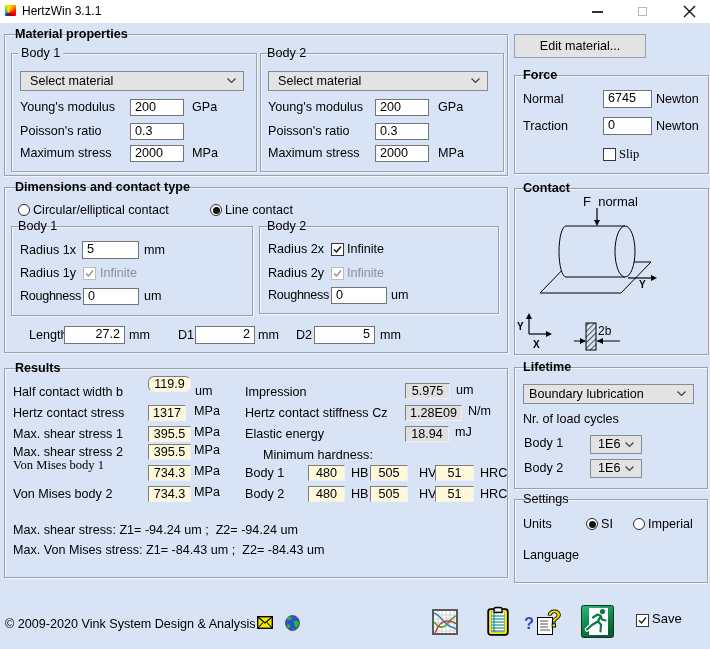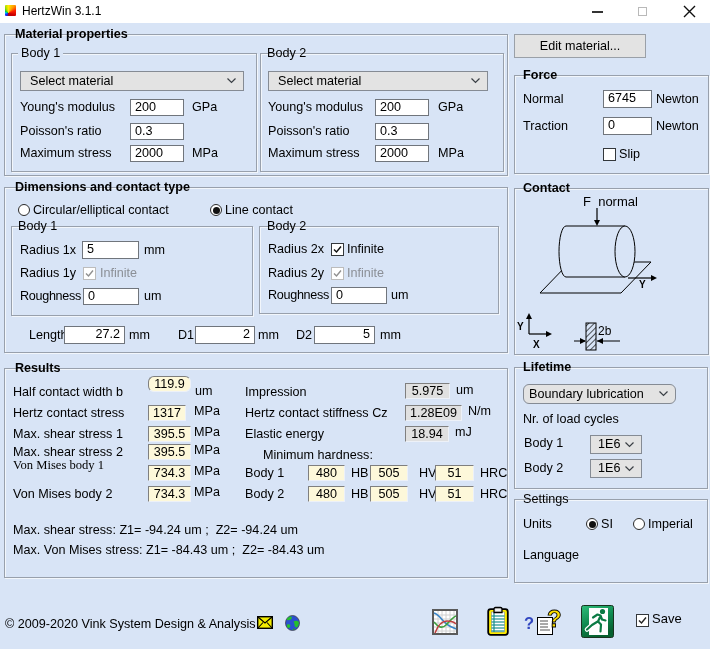--- a/index.html
+++ b/index.html
@@ -169,21 +169,21 @@
 
 <div class="gb" style="left:514px;top:75px;width:193px;height:97px;"></div>
 <div class="lab" style="left:523px;top:69px;font-weight:bold;">Force</div>
 <div class="lab" style="left:523px;top:93px;">Normal</div>
 <div class="inp" style="left:603px;top:90px;width:39px;height:16px;">6745</div>
 <div class="lab" style="left:656px;top:93px;">Newton</div>
 <div class="lab" style="left:523px;top:120px;">Traction</div>
 <div class="inp" style="left:603px;top:117px;width:39px;height:16px;">0</div>
 <div class="lab" style="left:656px;top:120px;">Newton</div>
 <div class="cb" style="left:603px;top:148px;"></div>
-<div class="lab" style="left:619px;top:148px;">Slip</div>
+<div class="lab" style="left:619px;top:148px;font-family:Liberation Serif, serif;">Slip</div>
 
 <div class="gb" style="left:514px;top:188px;width:193px;height:165px;"></div>
 <div class="lab" style="left:523px;top:182px;font-weight:bold;text-align:right;">Contact</div>
 <svg class="abs" style="left:514px;top:188px;" width="193" height="165" viewBox="0 0 193 165">
   <text x="69" y="18" font-size="13" font-family="Liberation Sans">F&nbsp;&nbsp;normal</text>
   <line x1="83" y1="20" x2="83" y2="33" stroke="#000" stroke-width="1.2"></line>
   <path d="M80,32 L86,32 L83,38 Z" fill="#000"></path>
   <path d="M26,105 L107,105 L137,74 L56,74 Z" fill="none" stroke="#000" stroke-width="1"></path>
   <path d="M52,38 L111,38 L111,89 L52,89 A7,25.5 0 0 1 52,38 Z" fill="#d8e4f6" stroke="none"></path>
   <path d="M111,38 L52,38 A7,25.5 0 0 0 52,89 L111,89" fill="none" stroke="#000" stroke-width="1"></path>
@@ -206,21 +206,21 @@
   <rect x="72" y="135" width="10" height="27" fill="url(#hatch)" stroke="#000" stroke-width="1"></rect>
   <line x1="60" y1="153" x2="71" y2="153" stroke="#000" stroke-width="1"></line>
   <path d="M66,150 L66,156 L72,153 Z" fill="#000"></path>
   <line x1="83" y1="153" x2="106" y2="153" stroke="#000" stroke-width="1"></line>
   <path d="M89,150 L89,156 L83,153 Z" fill="#000"></path>
   <text x="84" y="147" font-size="12" font-family="Liberation Sans">2b</text>
 </svg>
 
 <div class="gb" style="left:514px;top:367px;width:192px;height:120px;"></div>
 <div class="lab" style="left:523px;top:361px;font-weight:bold;">Lifetime</div>
-<div class="combo" style="left:523px;top:384px;width:153px;height:20px;box-sizing:border-box;padding-left:5px;border-radius:6px;">Boundary lubrication<svg class="chev" viewBox="0 0 9 6">
+<div class="combo" style="left:523px;top:384px;width:171px;height:20px;box-sizing:border-box;padding-left:5px;">Boundary lubrication<svg class="chev" viewBox="0 0 9 6">
         <path d="M0.5,0.5 L4.5,4.5 L8.5,0.5" stroke="#3a3f45" stroke-width="1.2" fill="none"></path>
       </svg></div>
 <div class="lab" style="left:523px;top:413px;">Nr. of load cycles</div>
 <div class="lab" style="left:524px;top:437px;">Body 1</div>
 <div class="combo" style="left:590px;top:435px;width:52px;height:19px;box-sizing:border-box;line-height:17px;padding-left:7px;">1E6<svg class="chev" viewBox="0 0 9 6">
         <path d="M0.5,0.5 L4.5,4.5 L8.5,0.5" stroke="#3a3f45" stroke-width="1.2" fill="none"></path>
       </svg></div>
 <div class="lab" style="left:524px;top:462px;">Body 2</div>
 <div class="combo" style="left:590px;top:459px;width:52px;height:19px;box-sizing:border-box;line-height:17px;padding-left:7px;">1E6<svg class="chev" viewBox="0 0 9 6">
         <path d="M0.5,0.5 L4.5,4.5 L8.5,0.5" stroke="#3a3f45" stroke-width="1.2" fill="none"></path>

